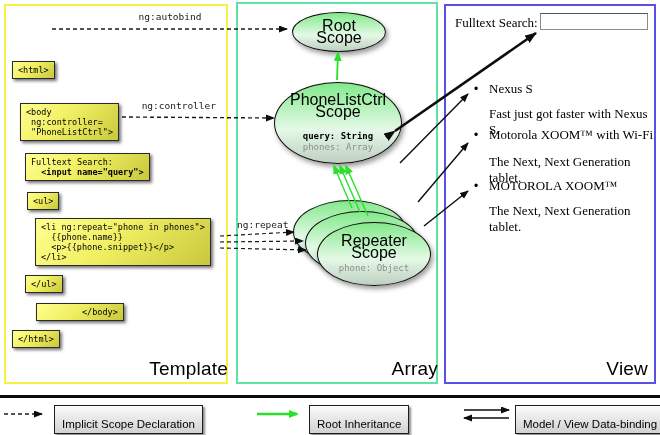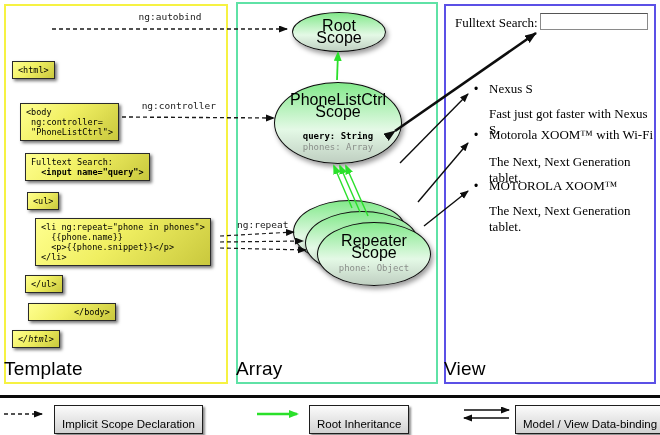--- a/index.html
+++ b/index.html
@@ -2,21 +2,21 @@
 <html><head>
 <meta charset="utf-8">
 <style>
   html,body{margin:0;padding:0;background:#fff;}
   .stage{position:relative;width:660px;height:435px;background:#fff;overflow:hidden;
          font-family:"Liberation Sans",sans-serif;}
   .col{position:absolute;background:#fff;}
   .col.template{border:2px solid #f6f243;}
   .col.model{border:2px solid #5fe2a6;}
   .col.view{border:2px solid #5b50e6;}
-  .col-title{position:absolute;text-align:left;font-size:19px;color:#000;letter-spacing:.2px;}
+  .col-title{position:absolute;text-align:right;font-size:19px;color:#000;letter-spacing:.2px;}
   .code{position:absolute;white-space:pre;font-family:"DejaVu Sans Mono",monospace;
         font-size:8.5px;line-height:10px;color:#000;padding:3px 5px;
         background:linear-gradient(135deg,#ffff8f 0%,#f0ef62 45%,#c9c83d 100%);
         border:1px solid #2b2b2b;box-shadow:2px 2px 3px rgba(0,0,0,.55);}
   .code b{font-weight:bold;}
   .arrow-label{position:absolute;font-family:"DejaVu Sans Mono",monospace;font-size:9.5px;
                color:#1a1a1a;z-index:5;}
   .ellipse{position:absolute;border:1.5px solid #0d0d0d;border-radius:50%;
            background:linear-gradient(180deg,#83e98b 0%,#e4f9e6 58%,#bfcfc1 100%);
            box-shadow:2px 3px 5px rgba(0,0,0,.40);
@@ -52,22 +52,22 @@
   <div class="code" style="left:20px;top:103px;">&lt;body
  ng:controller=
  "PhoneListCtrl"&gt;</div>
   <div class="code" style="left:25px;top:153px;"><span>Fulltext Search:</span><br><b>  &lt;input name="query"&gt;</b></div>
   <div class="code" style="left:27px;top:192px;">&lt;ul&gt;</div>
   <div class="code" style="left:35px;top:218px;">&lt;li ng:repeat="phone in phones"&gt;
   {{phone.name}}
   &lt;p&gt;{{phone.snippet}}&lt;/p&gt;
 &lt;/li&gt;</div>
   <div class="code" style="left:25px;top:275px;">&lt;/ul&gt;</div>
-  <div class="code" style="left:28px;top:303px;padding-left:45px;">&lt;/body&gt;</div>
-  <div class="code" style="left:12px;top:330px;font-style:italic;">&lt;/html&gt;</div>
+  <div class="code" style="left:36px;top:303px;padding-left:45px;">&lt;/body&gt;</div>
+  <div class="code" style="left:12px;top:330px;">&lt;/html&gt;</div>
 
   <div class="arrow-label" style="left:132px;top:11px;width:76px;text-align:center;">ng:autobind</div>
   <div class="arrow-label" style="left:133px;top:100px;width:83px;text-align:right;">ng:controller</div>
   <div class="arrow-label" style="left:237px;top:219px;">ng:repeat</div>
 
   <div class="ellipse" style="left:292px;top:12px;width:92px;height:38px;">
     <div class="etitle">Root</div>
     <div class="etitle">Scope</div>
   </div>
 

